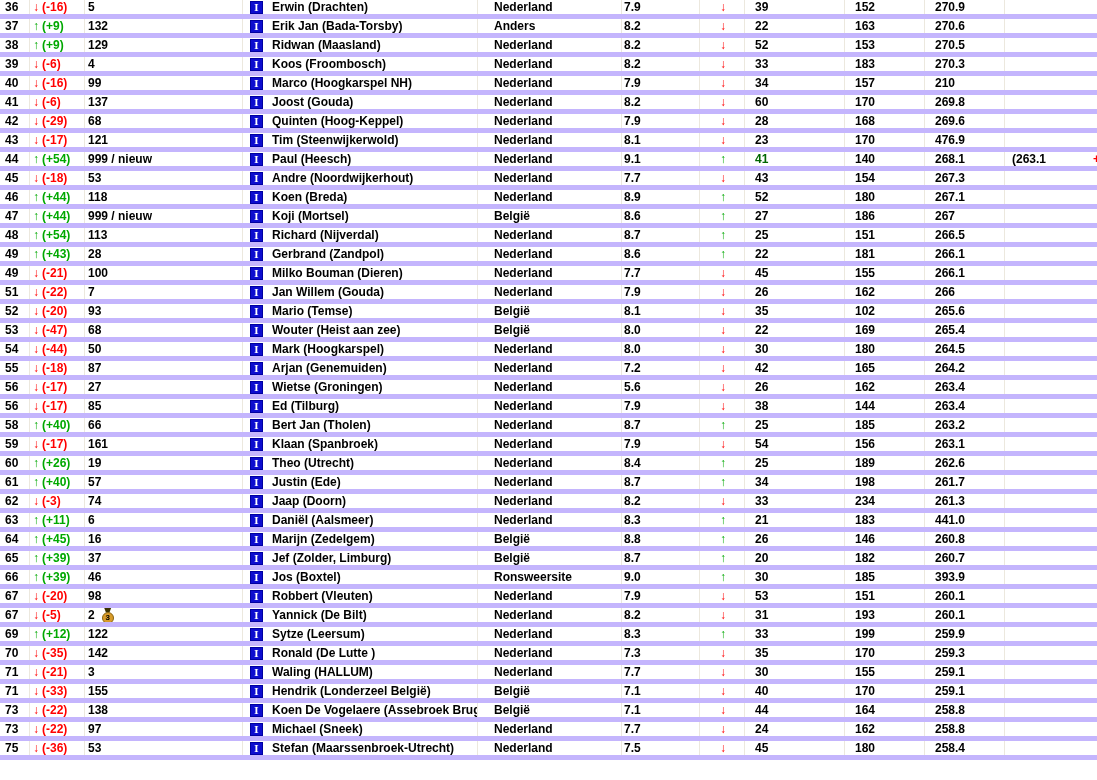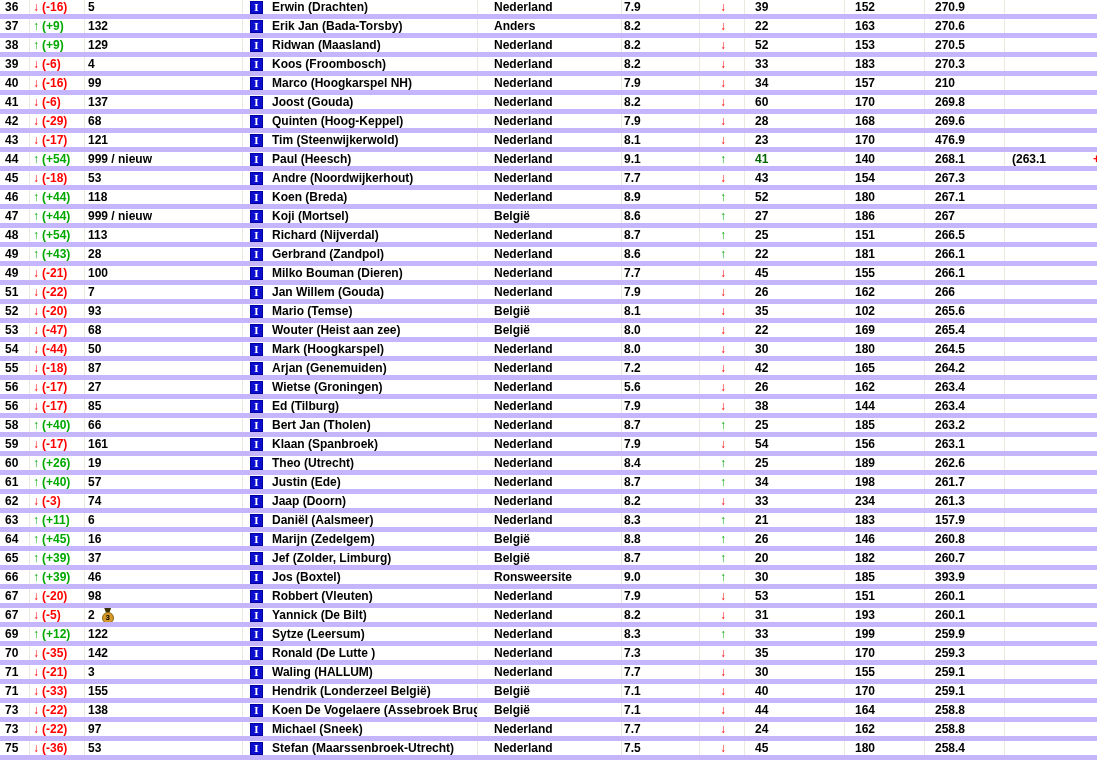--- a/index.html
+++ b/index.html
@@ -824,21 +824,21 @@
       <span class="picon">I</span>
         <span>Daniël (Aalsmeer)</span>
     </div>
     <div class="cell c-country">Nederland</div>
     <div class="cell c-rating">8.3</div>
     <div class="cell c-arrow2">
       <span class="arrow up">↑</span>
     </div>
     <div class="cell c-count">21</div>
     <div class="cell c-round">183</div>
-    <div class="cell c-score">157.9</div>
+    <div class="cell c-score">441.0</div>
     <div class="cell c-extra">
       <span></span>
         <span class="red"></span>
         <span></span>
     </div>
   </div>
 
   <div class="row">
     <div class="cell c-rank">64</div>
     <div class="cell c-change">

